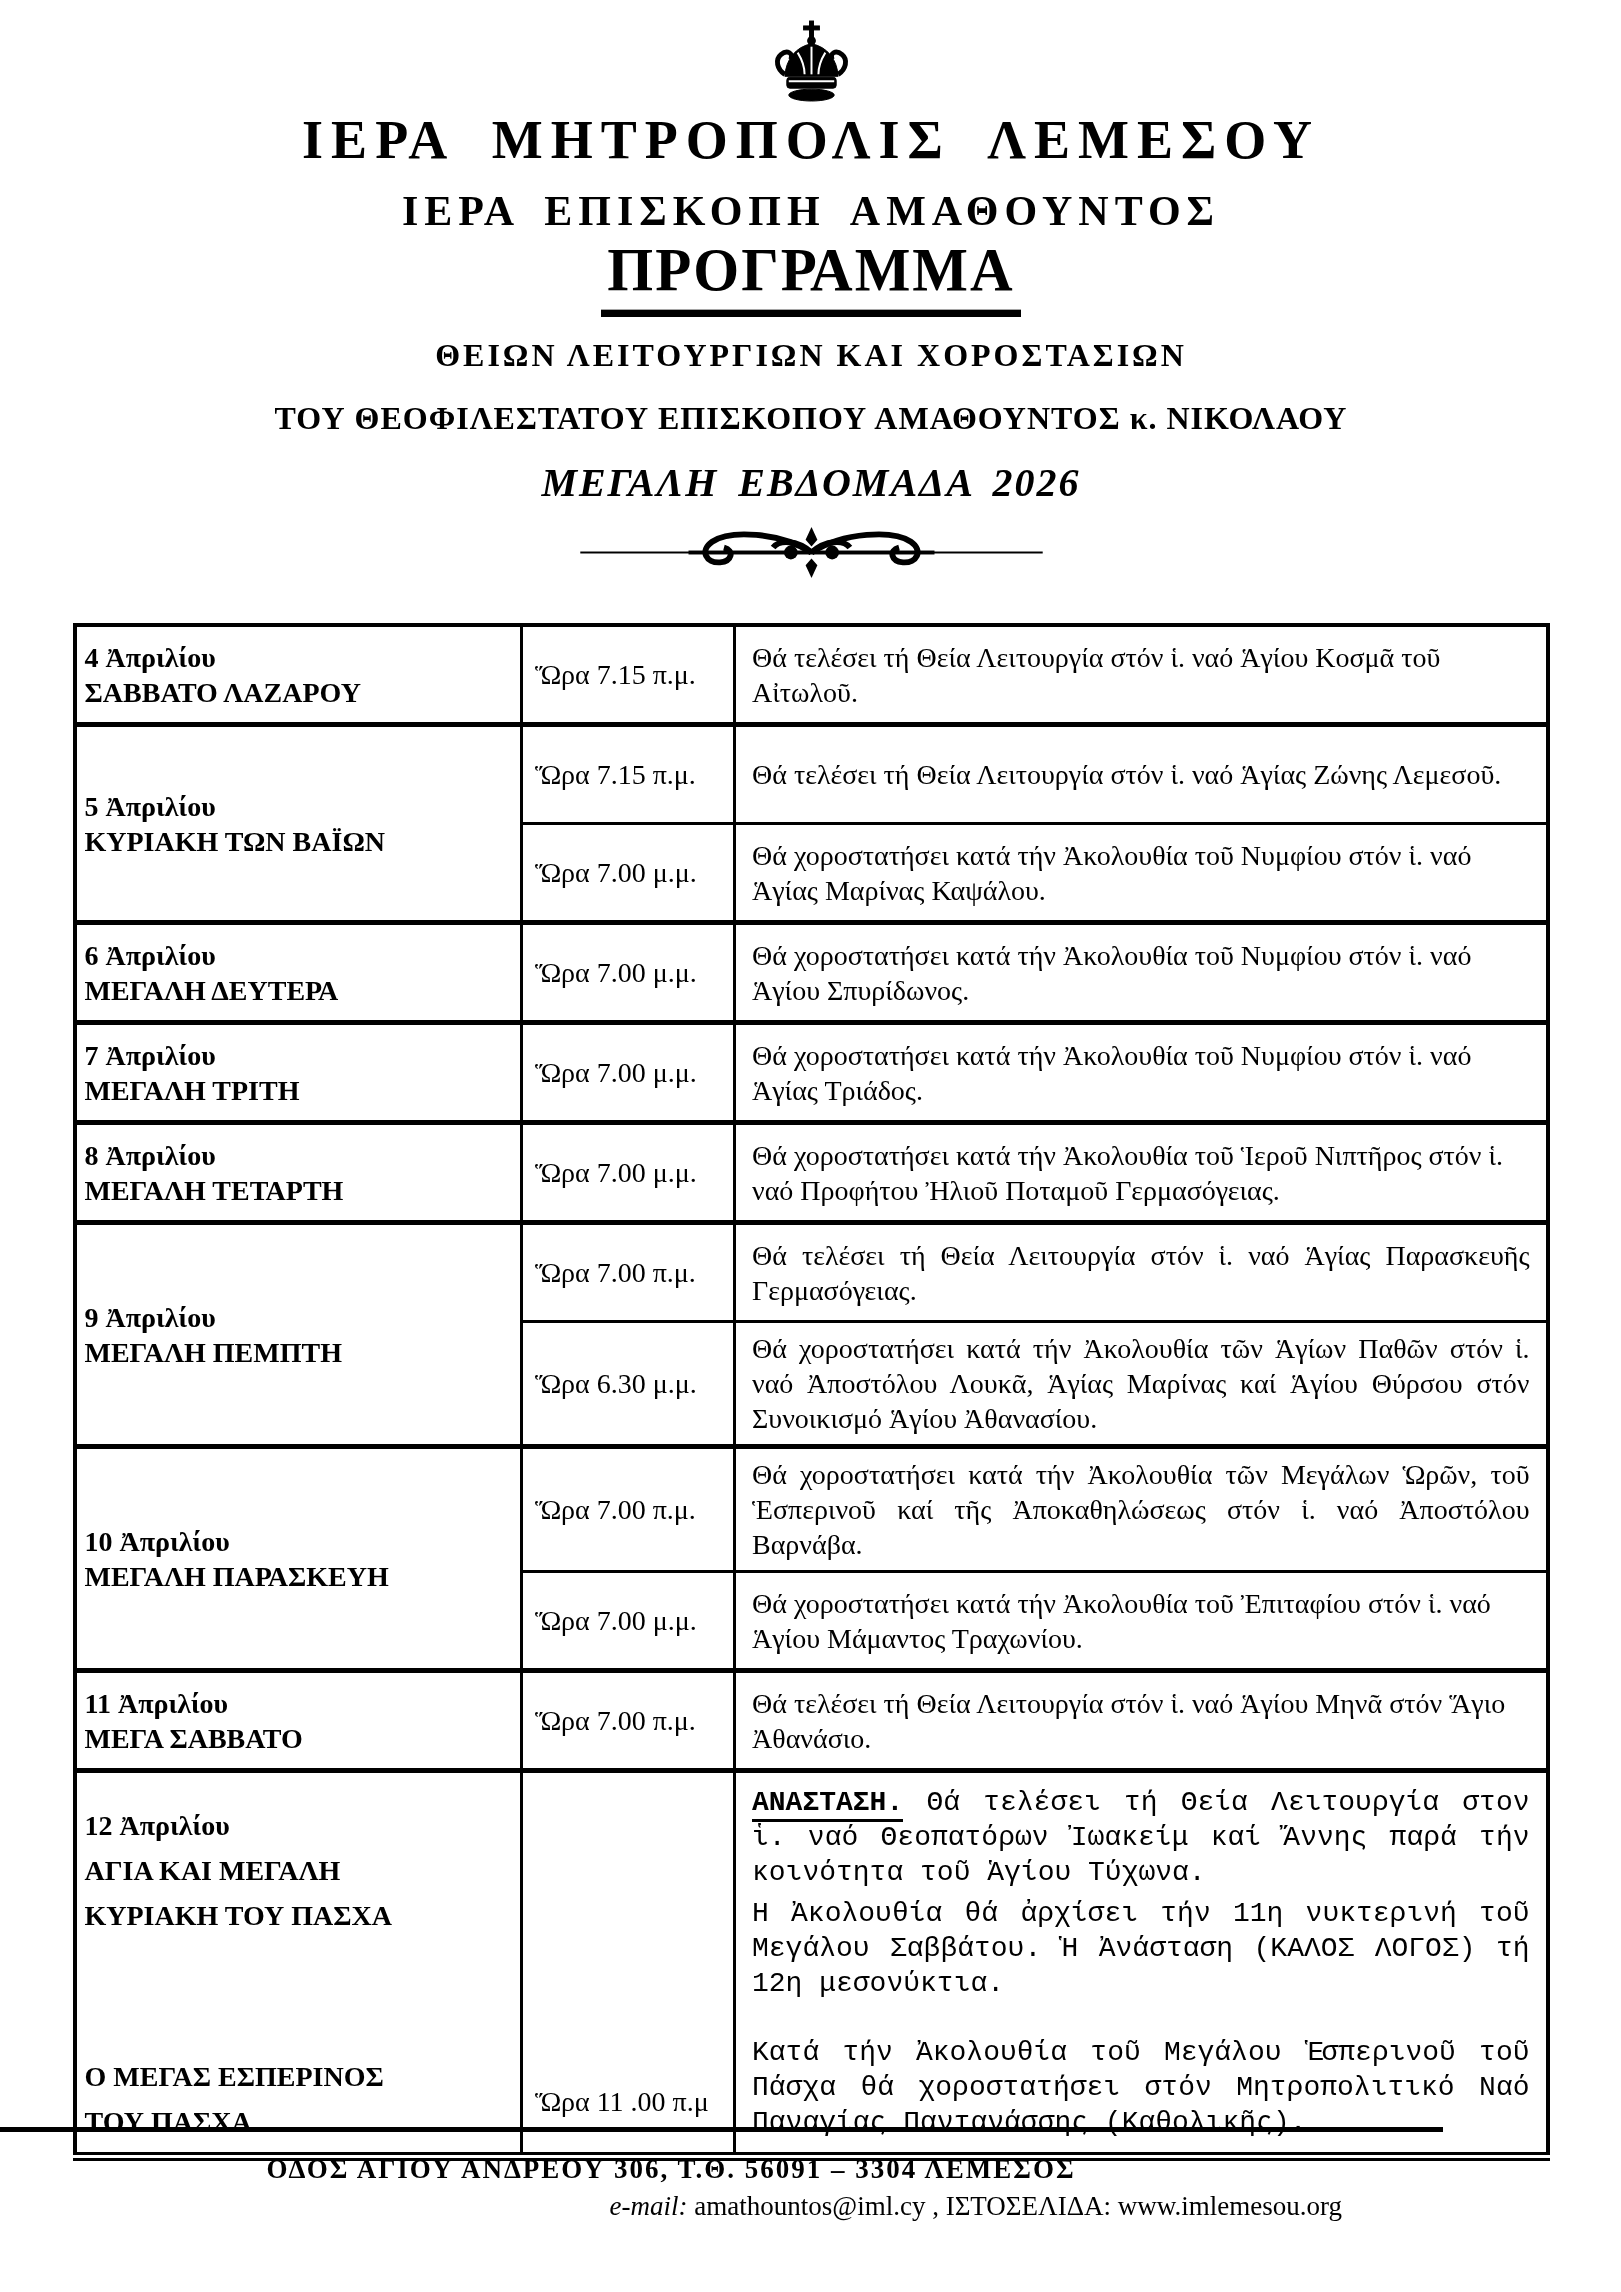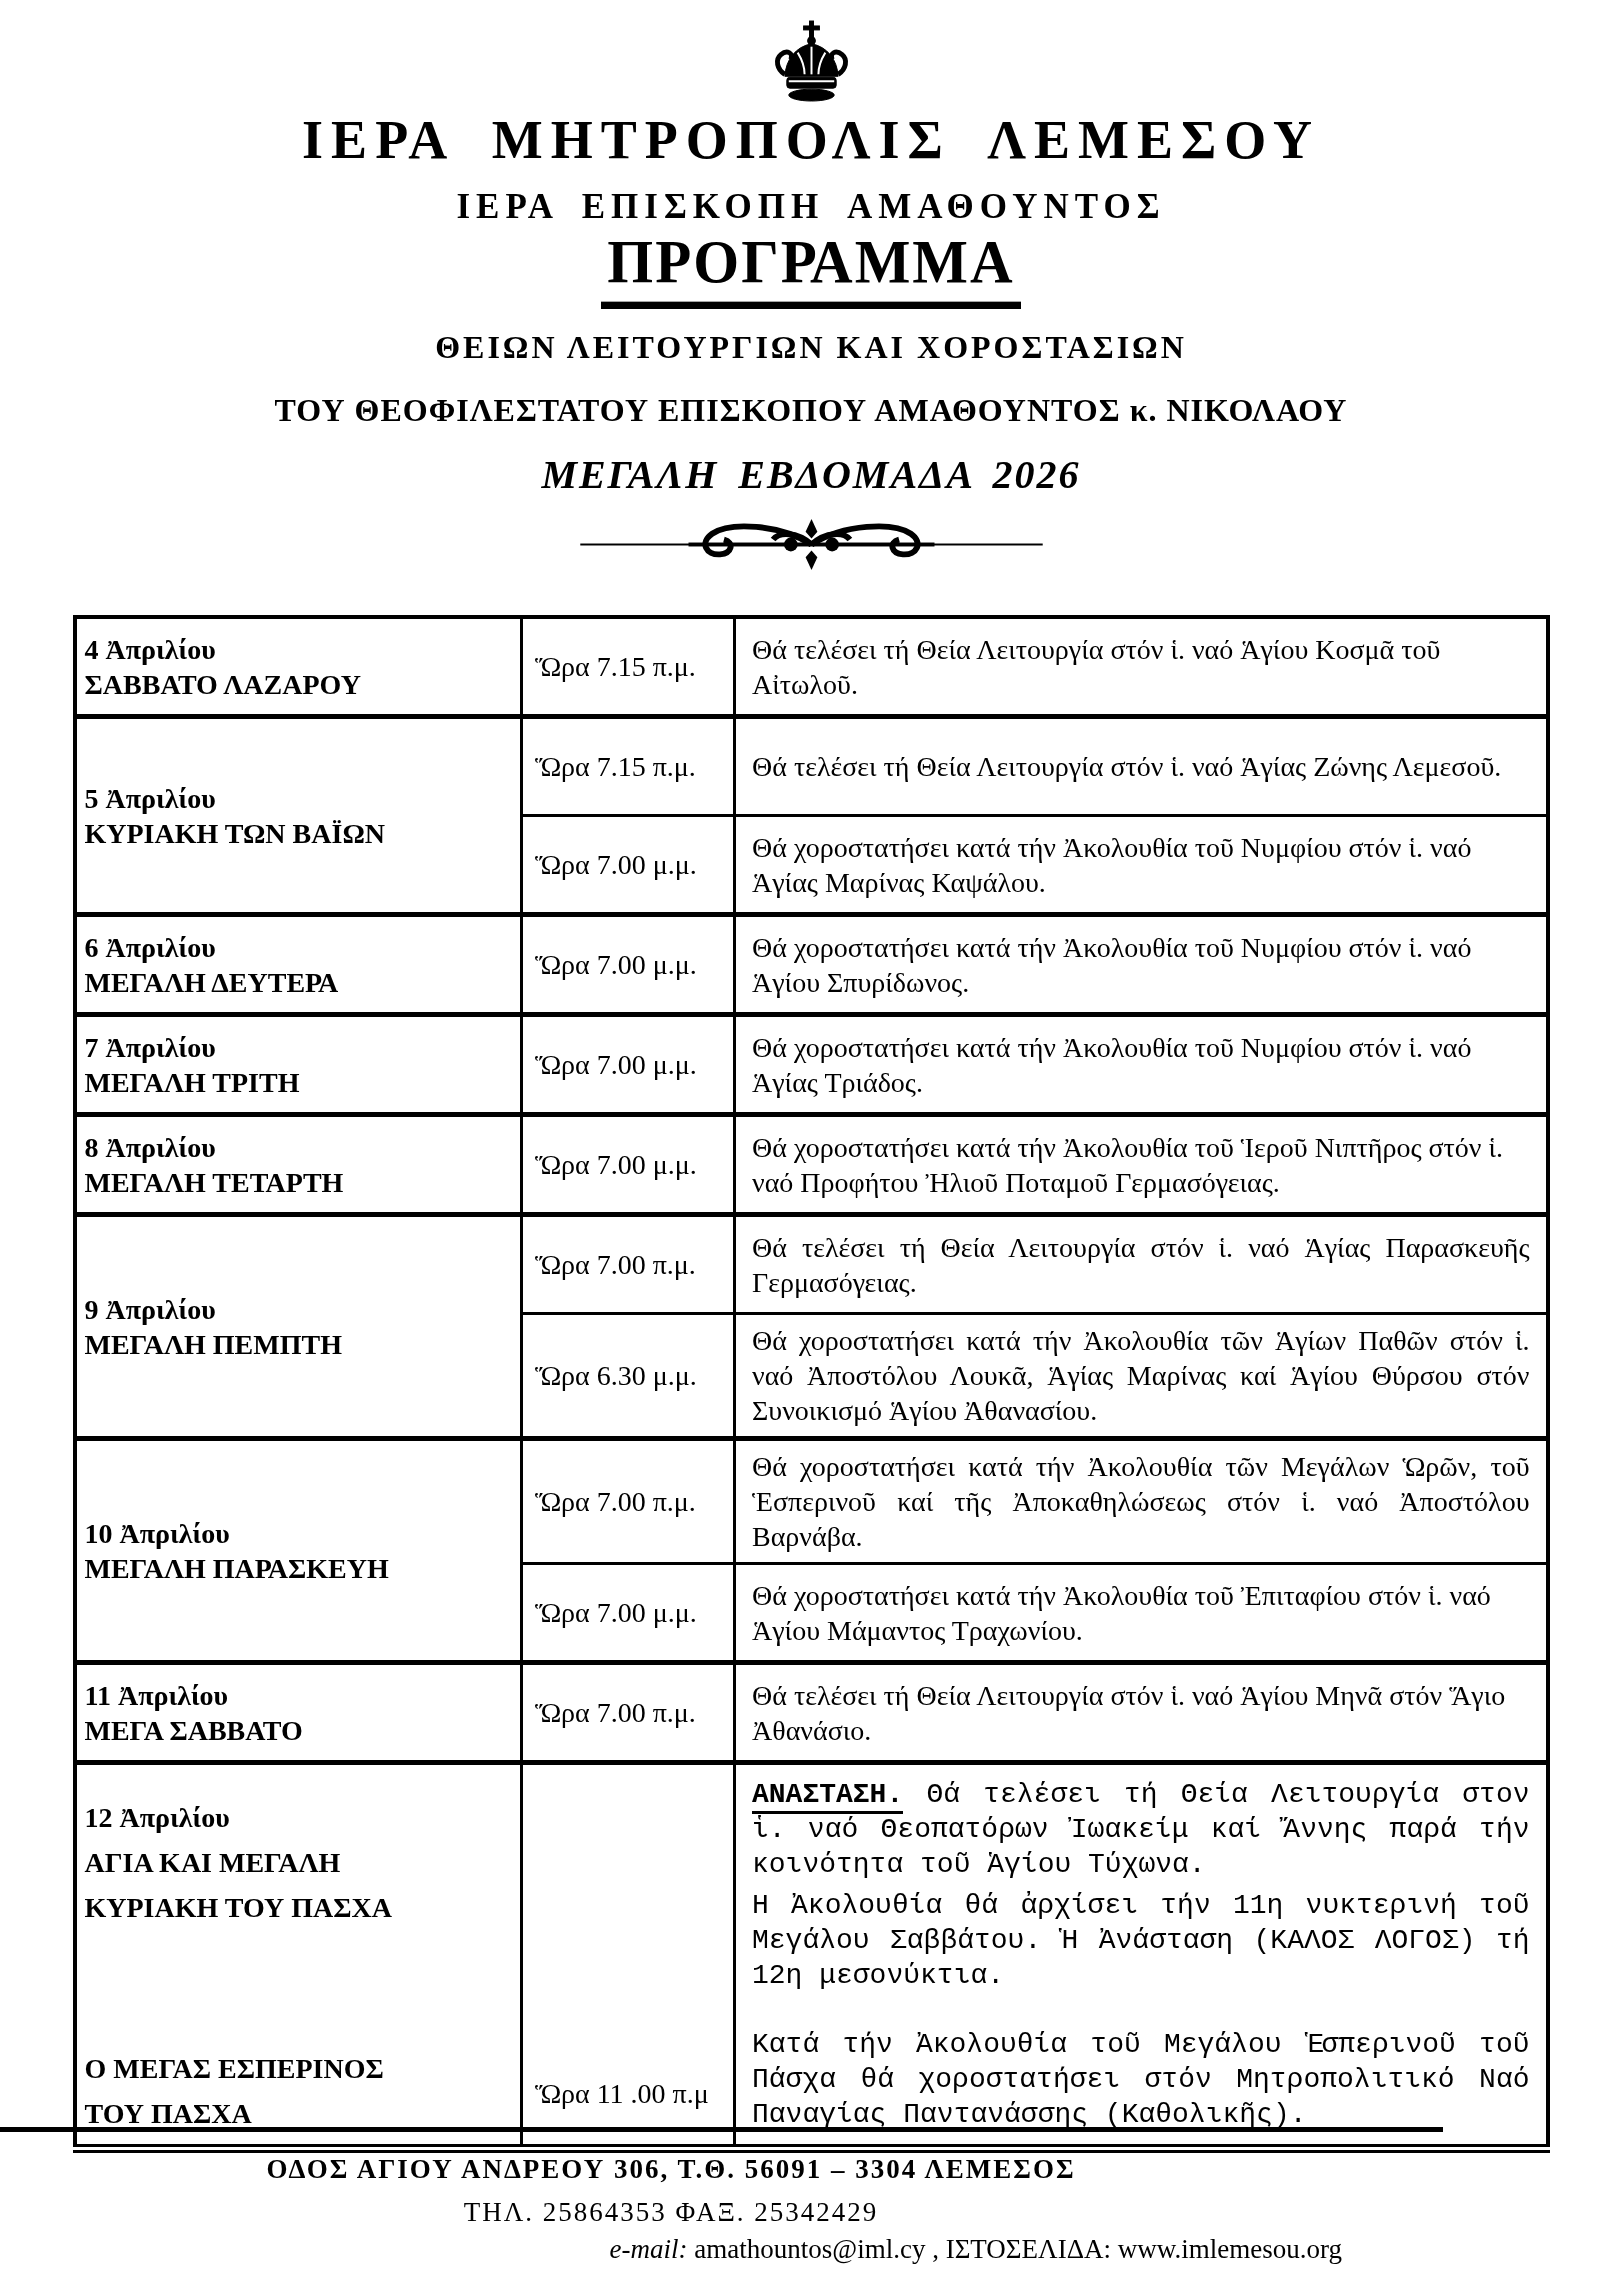--- a/index.html
+++ b/index.html
@@ -12,21 +12,21 @@
     font-family: "Liberation Serif", "DejaVu Serif", serif;
     overflow: hidden;
   }
   .header { text-align: center; padding-top: 20px; }
   .crown { display: block; margin: 0 auto 4px auto; }
   .title-line1 {
     font-size: 54px; font-weight: bold; letter-spacing: 8px;
     word-spacing: 18px; line-height: 1.0; margin-top: 8px;
   }
   .title-line2 {
-    font-size: 35px; font-weight: bold; letter-spacing: 6px;
+    font-size: 42px; font-weight: bold; letter-spacing: 6px;
     word-spacing: 10px; margin-top: 20px;
   }
   .program-title-wrap { }
   .program-title {
     display: inline-block;
     font-size: 59px; font-weight: bold; letter-spacing: 2px;
     border-bottom: 7px solid #000; padding: 0 6px 4px 6px;
     transform: scaleY(1.05);
   }
   .subtitle1 { font-size: 32px; font-weight: bold; letter-spacing: 3px; margin-top: 22px; }
@@ -230,18 +230,17 @@
             <p class="para">Η Ἀκολουθία θά ἀρχίσει τήν 11η νυκτερινή τοῦ Μεγάλου Σαββάτου. Ἡ Ἀνάσταση (ΚΑΛΟΣ ΛΟΓΟΣ) τή 12η μεσονύκτια.</p>
             <p class="para p3">Κατά τήν Ἀκολουθία τοῦ Μεγάλου Ἑσπερινοῦ τοῦ Πάσχα θά χοροστατήσει στόν Μητροπολιτικό Ναό Παναγίας Παντανάσσης (Καθολικῆς).</p>
           </td>
         </tr>
       </tbody>
   </table>
 
   <div class="footer">
     <div class="footer-rule"></div>
     <div class="footer-line1">ΟΔΟΣ ΑΓΙΟΥ ΑΝΔΡΕΟΥ 306, Τ.Θ. 56091 – 3304 ΛΕΜΕΣΟΣ</div>
-    <div class="footer-line2">ΤΗΛ. 25864353 ΦΑΞ. 25342429</div>
     <div class="footer-line3"><span class="email-label">e-mail:</span> <span>amathountos@iml.cy</span><span> , </span><span>ΙΣΤΟΣΕΛΙΔΑ: </span><span>www.imlemesou.org</span></div>
   </div>
 
 </div>
 
 
 </body></html>

